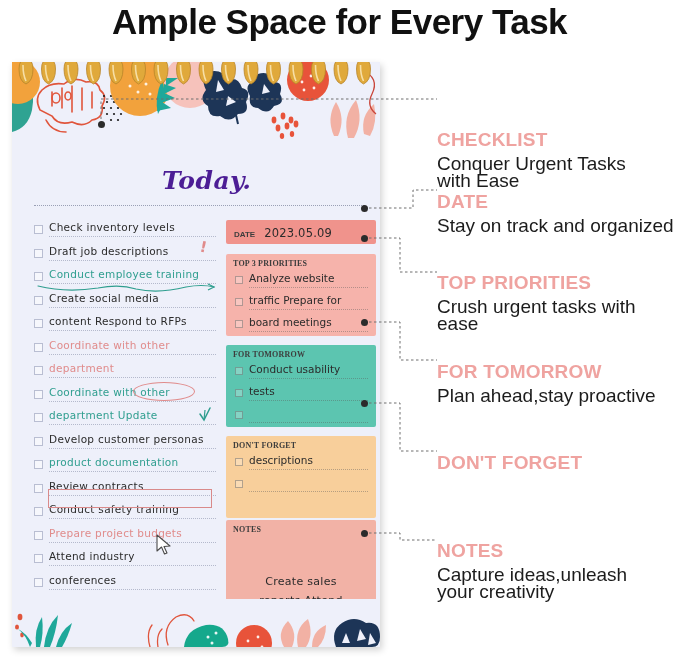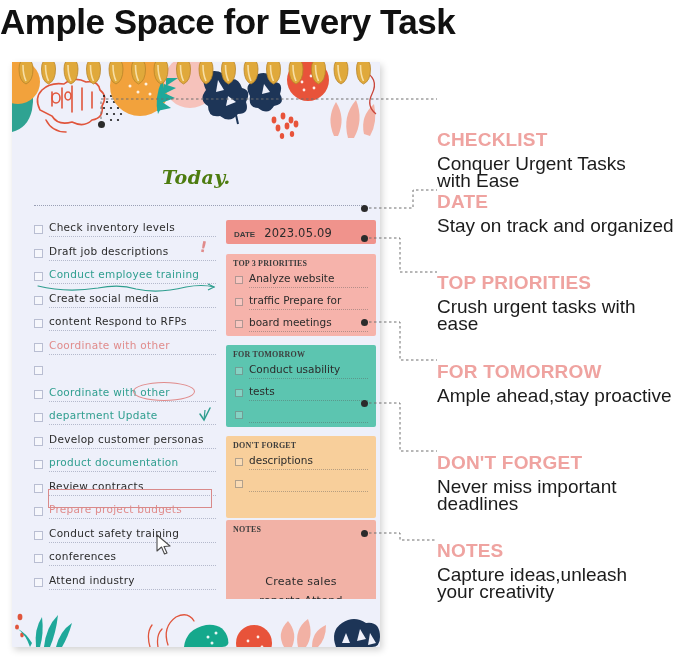--- a/index.html
+++ b/index.html
@@ -8,21 +8,21 @@
     background: #ffffff;
     font-family: "Liberation Sans", sans-serif;
     position: relative;
     overflow: hidden;
   }
 
   
   .page-title {
     position: absolute;
     top: 2px; left: 0; width: 679px;
-    text-align: left;
+    text-align: center;
     font-size: 35px;
     font-weight: bold;
     letter-spacing: -0.5px;
     color: #111111;
     font-family: "Liberation Sans", sans-serif;
   }
 
   
   .notepad {
     position: absolute;
@@ -56,23 +56,23 @@
     position: absolute; left: 0; top: -5px;
     width: 368px; height: 34px;
     z-index: 9;
   }
 
   .today-script {
     position: absolute;
     left: 150px; top: 104px;
     font-family: "DejaVu Serif", serif;
     font-style: italic;
-    font-size: 19px;
+    font-size: 25px;
     font-weight: bold;
-    color: #4d7c0f;
+    color: #4c1d95;
     letter-spacing: 0.5px;
     z-index: 8;
   }
   .hdr-rule {
     position: absolute;
     left: 22px; top: 143px; width: 330px;
     border-top: 1px dotted #9aa0b5;
     z-index: 7;
   }
 
@@ -428,20 +428,21 @@
       <div class="ck-row">
         <div class="ck-box"></div>
         <div class="ck-text c-dark">content Respond to RFPs</div>
       </div>
       <div class="ck-row">
         <div class="ck-box"></div>
         <div class="ck-text c-pink">Coordinate with other</div>
       </div>
       <div class="ck-row">
         <div class="ck-box"></div>
+        <div class="ck-text c-pink">department</div>
       </div>
       <div class="ck-row">
         <div class="ck-box"></div>
         <div class="ck-text c-teal">Coordinate with other</div>
       </div>
       <div class="ck-row">
         <div class="ck-box"></div>
         <div class="ck-text c-teal">department Update</div>
       </div>
       <div class="ck-row">
@@ -451,33 +452,33 @@
       <div class="ck-row">
         <div class="ck-box"></div>
         <div class="ck-text c-teal">product documentation</div>
       </div>
       <div class="ck-row">
         <div class="ck-box"></div>
         <div class="ck-text c-dark">Review contracts</div>
       </div>
       <div class="ck-row">
         <div class="ck-box"></div>
+        <div class="ck-text c-dark">Conduct safety training</div>
+      </div>
+      <div class="ck-row">
+        <div class="ck-box"></div>
         <div class="ck-text c-pink">Prepare project budgets</div>
       </div>
       <div class="ck-row">
         <div class="ck-box"></div>
-        <div class="ck-text c-dark">Conduct safety training</div>
+        <div class="ck-text c-dark">Attend industry</div>
       </div>
       <div class="ck-row">
         <div class="ck-box"></div>
         <div class="ck-text c-dark">conferences</div>
-      </div>
-      <div class="ck-row">
-        <div class="ck-box"></div>
-        <div class="ck-text c-dark">Attend industry</div>
       </div>
       <div class="ck-row">
         <div class="ck-box"></div>
         <div class="ck-text c-empty">&nbsp;</div>
       </div>
       <div class="ck-row">
         <div class="ck-box"></div>
         <div class="ck-text c-empty">&nbsp;</div>
       </div>
       <div class="ck-row">
@@ -661,22 +662,21 @@
 <div class="anno" id="anno-date">
   <div class="anno-title">DATE</div>
   <div class="anno-desc">Stay on track and organized</div>
 </div>
 <div class="anno" id="anno-top">
   <div class="anno-title">TOP PRIORITIES</div>
   <div class="anno-desc">Crush urgent tasks with ease</div>
 </div>
 <div class="anno" id="anno-tomorrow">
   <div class="anno-title">FOR TOMORROW</div>
-  <div class="anno-desc">Ample ahead,stay proactive</div>
+  <div class="anno-desc">Plan ahead,stay proactive</div>
 </div>
 <div class="anno" id="anno-forget">
   <div class="anno-title">DON'T FORGET</div>
-  <div class="anno-desc">Never miss important deadlines</div>
 </div>
 <div class="anno" id="anno-notes">
   <div class="anno-title">NOTES</div>
   <div class="anno-desc">Capture ideas,unleash<br>your creativity</div>
 </div>
 
 </body></html>

